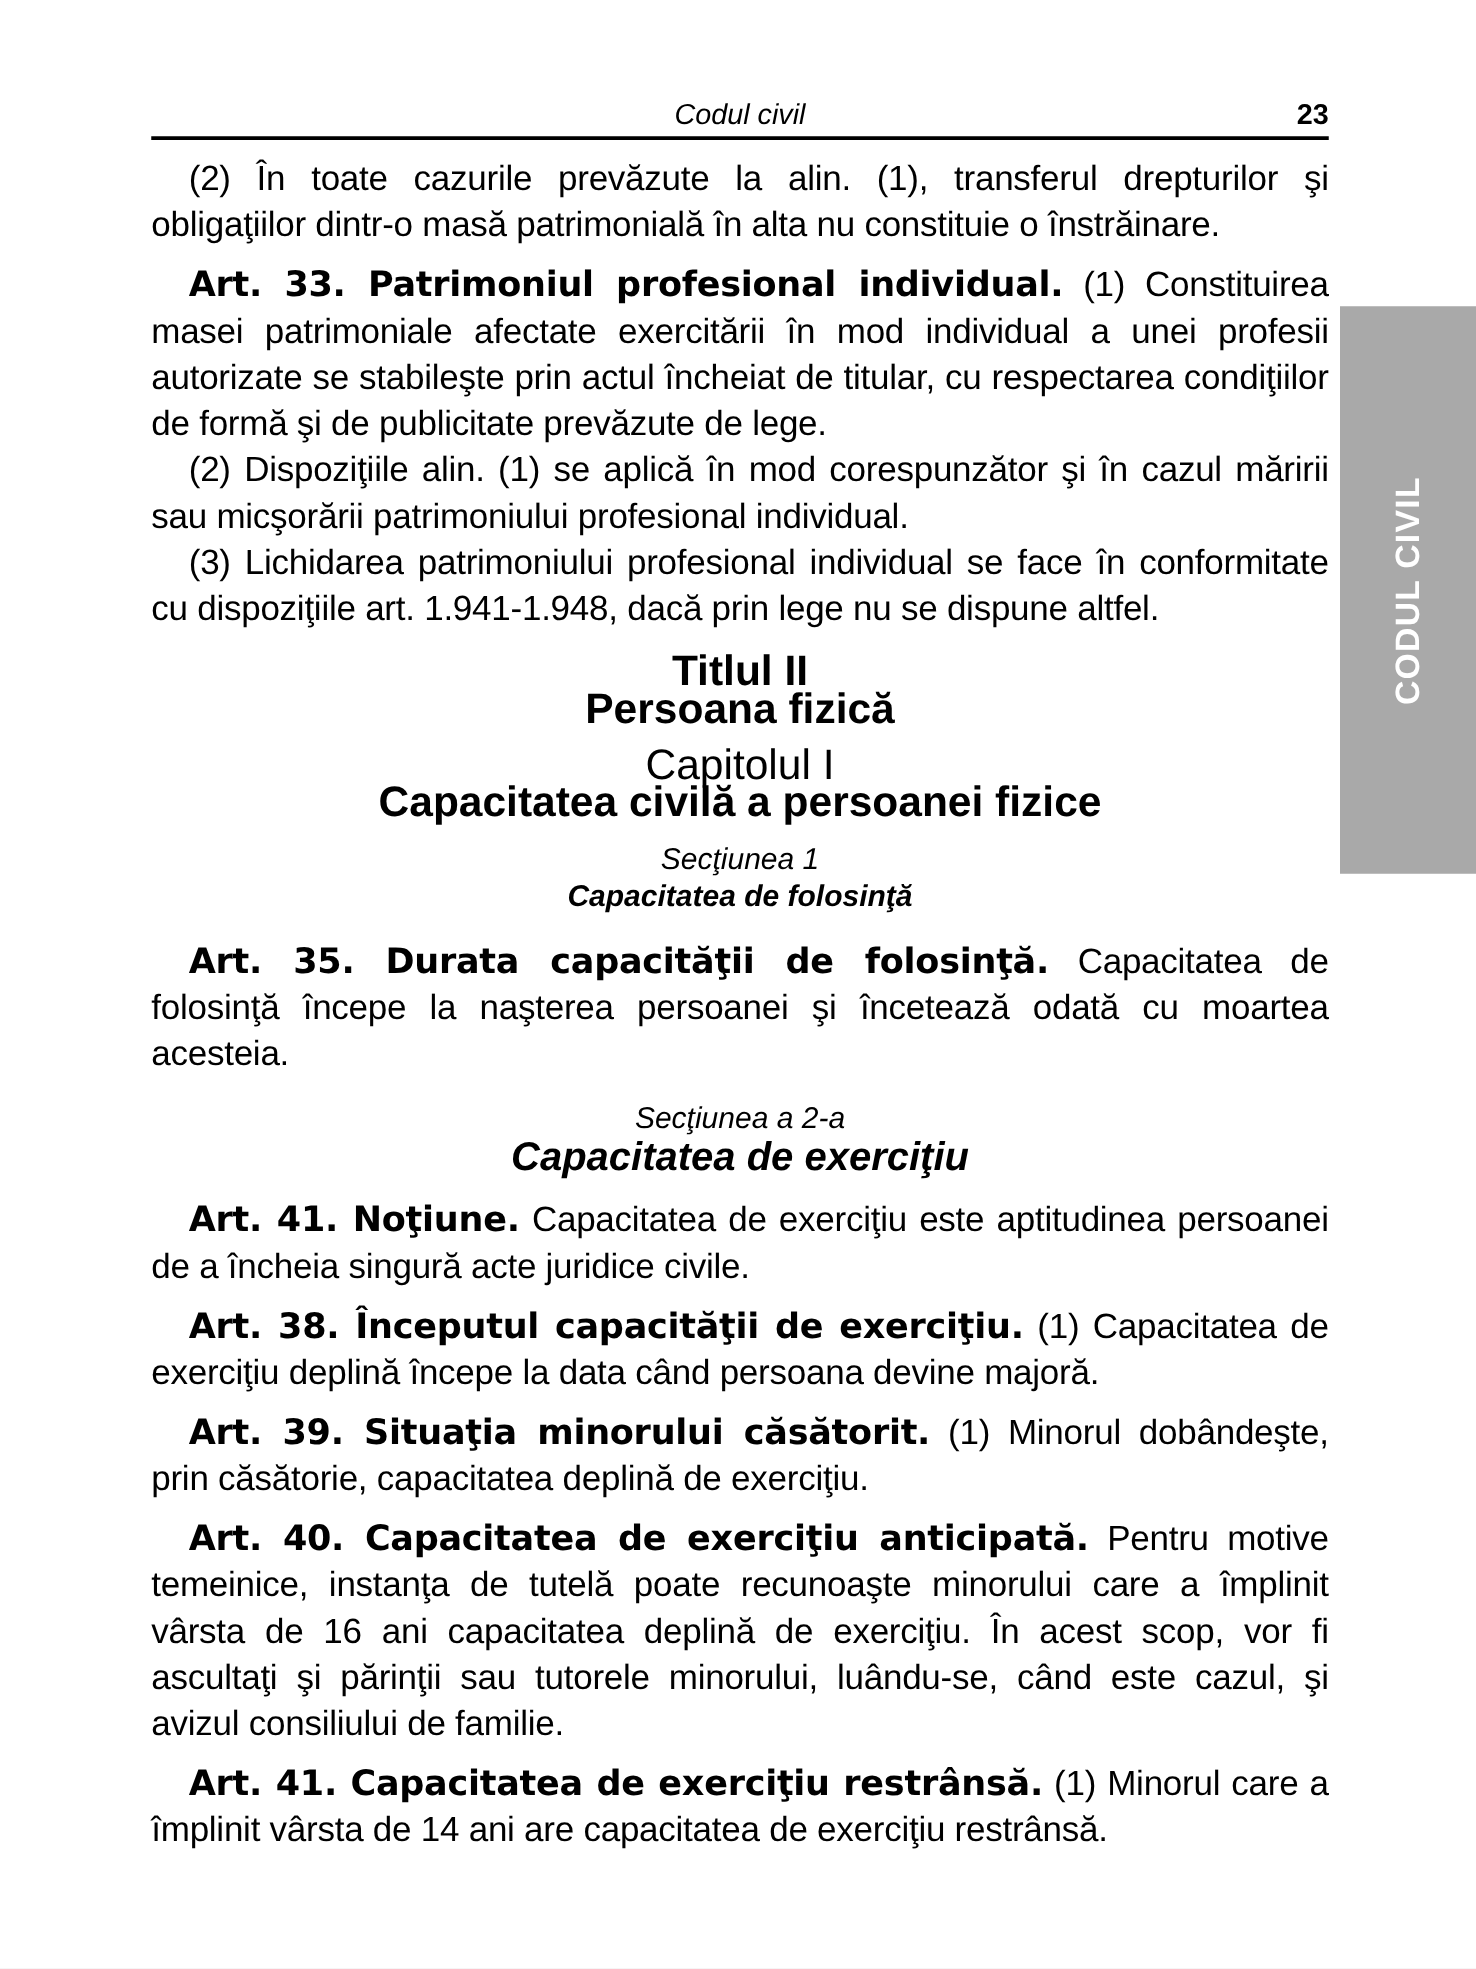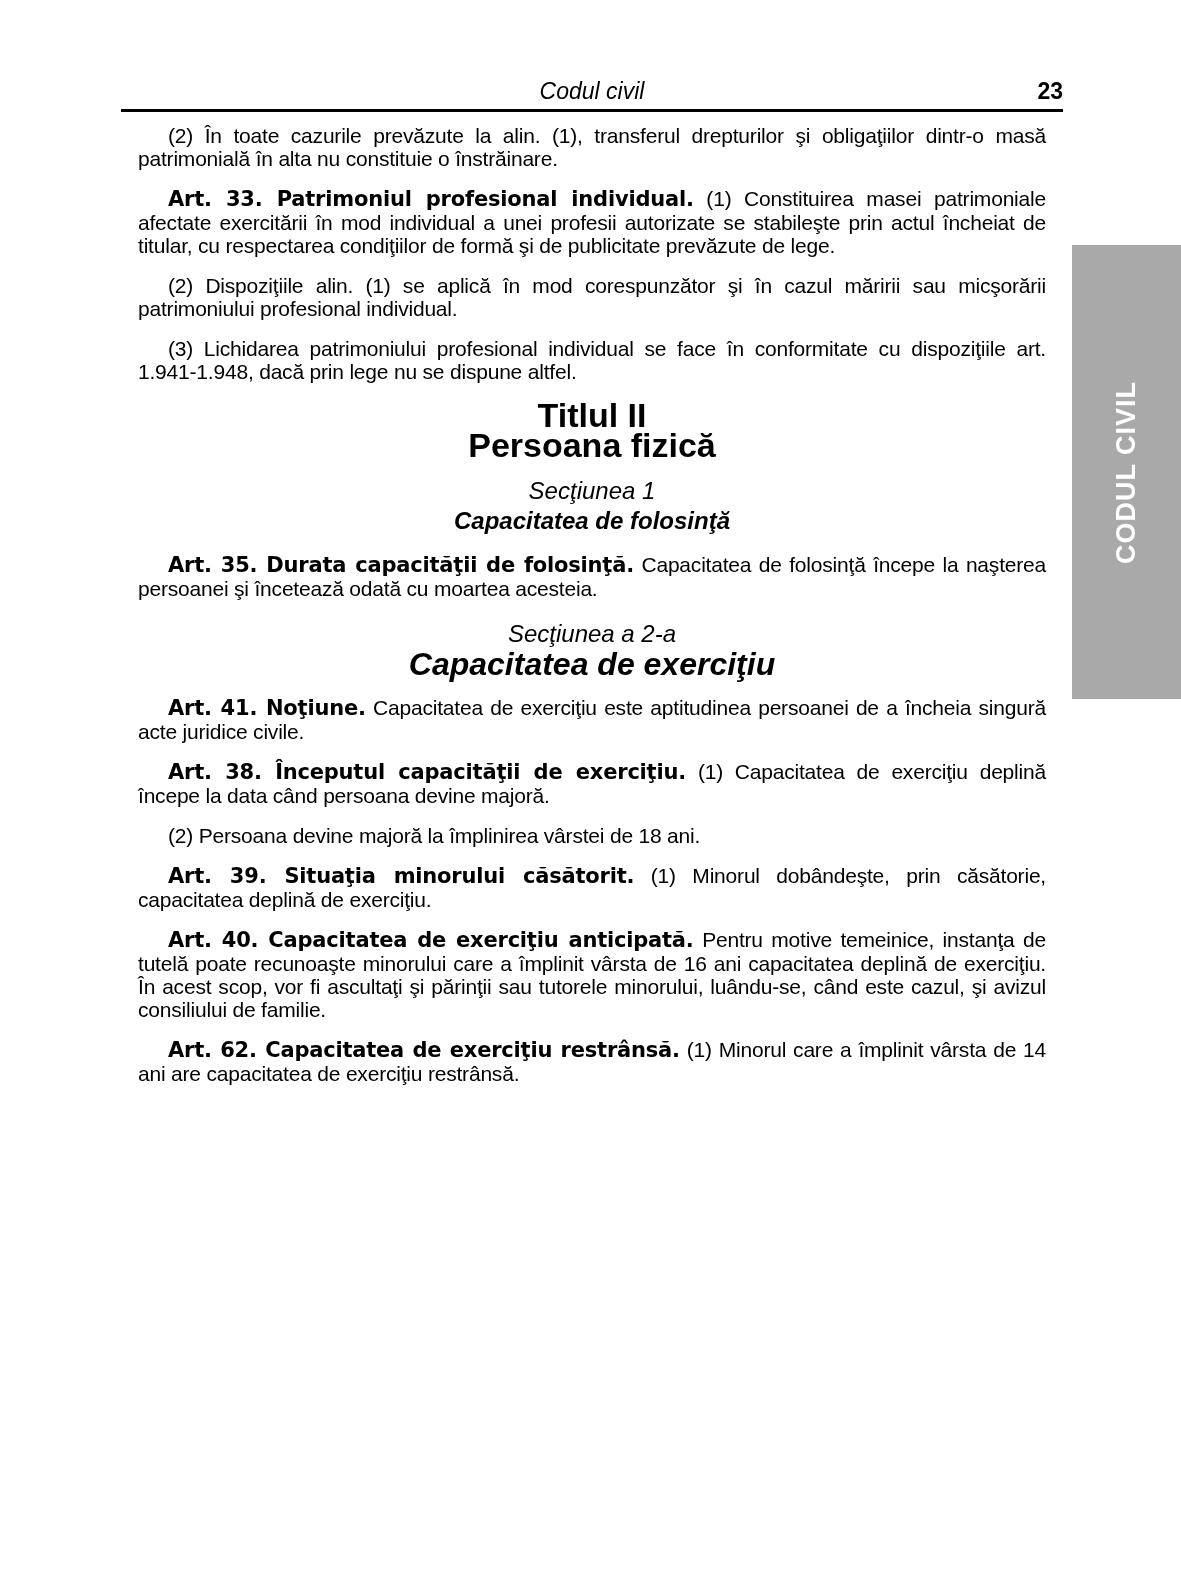--- a/index.html
+++ b/index.html
@@ -14,22 +14,22 @@
   }
   .running-header {
     position:relative; padding-top:78px; padding-bottom:5px;
     border-bottom:3px solid #000;
     text-align:center; font-size:23px; line-height:26px;
   }
   .rh-title { font-style:italic; }
   .rh-page  { position:absolute; right:0; bottom:5px; font-weight:bold; font-style:normal; }
 
   .body-p {
-    margin:17px; text-indent:30px; text-align:justify;
-    font-size:21px; line-height:23px; letter-spacing:-0.2px;
+    margin:0; text-indent:30px; text-align:justify;
+    font-size:28px; line-height:37px; letter-spacing:-0.2px;
   }
   .art { margin-top:11px; }
   .art-lead {
     font-family:"DejaVu Sans", sans-serif;
     font-weight:bold; letter-spacing:-0.2px;
   }
 
   .h-group { text-align:center; text-indent:0; }
   .h-line  { font-size:34px; line-height:30px; }
   .hg-title   { margin-top:17px; }
@@ -73,20 +73,24 @@
       <span>(1) Constituirea masei patrimoniale afectate exercitării în mod individual a unei profesii autorizate se stabileşte prin actul încheiat de titular, cu respectarea condiţiilor de formă şi de publicitate prevăzute de lege.</span>
     </p>
     <p class="body-p">(2) Dispoziţiile alin. (1) se aplică în mod corespunzător şi în cazul măririi sau micşorării patrimoniului profesional individual.</p>
     <p class="body-p">(3) Lichidarea patrimoniului profesional individual se face în conformitate cu dispoziţiile art. 1.941-1.948, dacă prin lege nu se dispune altfel.</p>
 
     <div class="h-group hg-title">
       <div class="h-line b">Titlul II</div>
       <div class="h-line b">Persoana fizică</div>
     </div>
 
+    <div class="h-group hg-chapter">
+      <div class="h-line">Capitolul I</div>
+      <div class="h-line b">Capacitatea civilă a persoanei fizice</div>
+    </div>
 
     <div class="h-group hg-section">
       <div class="h-line i" style="font-size:24px">Secţiunea 1</div>
       <div class="h-line bi" style="font-size:24px">Capacitatea de folosinţă</div>
     </div>
 
 
     <p class="body-p art">
       <span class="art-lead">Art. 35. Durata capacităţii de folosinţă.</span>
       <span>Capacitatea de folosinţă începe la naşterea persoanei şi încetează odată cu moartea acesteia.</span>
@@ -100,31 +104,30 @@
 
     <p class="body-p art">
       <span class="art-lead">Art. 41. Noţiune.</span>
       <span>Capacitatea de exerciţiu este aptitudinea persoanei de a încheia singură acte juridice civile.</span>
     </p>
 
     <p class="body-p art">
       <span class="art-lead">Art. 38. Începutul capacităţii de exerciţiu.</span>
       <span>(1) Capacitatea de exerciţiu deplină începe la data când persoana devine majoră.</span>
     </p>
-    <p class="body-p">(2) Persoana devine majoră la împlinirea vârstei de 18 ani.</p>
 
     <p class="body-p art">
       <span class="art-lead">Art. 39. Situaţia minorului căsătorit.</span>
       <span>(1) Minorul dobândeşte, prin căsătorie, capacitatea deplină de exerciţiu.</span>
     </p>
 
     <p class="body-p art">
       <span class="art-lead">Art. 40. Capacitatea de exerciţiu anticipată.</span>
       <span>Pentru motive temeinice, instanţa de tutelă poate recunoaşte minorului care a împlinit vârsta de 16 ani capacitatea deplină de exerciţiu. În acest scop, vor fi ascultaţi şi părinţii sau tutorele minorului, luându-se, când este cazul, şi avizul consiliului de familie.</span>
     </p>
 
     <p class="body-p art">
-      <span class="art-lead">Art. 62. Capacitatea de exerciţiu restrânsă.</span>
+      <span class="art-lead">Art. 41. Capacitatea de exerciţiu restrânsă.</span>
       <span>(1) Minorul care a împlinit vârsta de 14 ani are capacitatea de exerciţiu restrânsă.</span>
     </p>
 
   </div>
 </div>
 
 </body></html>

